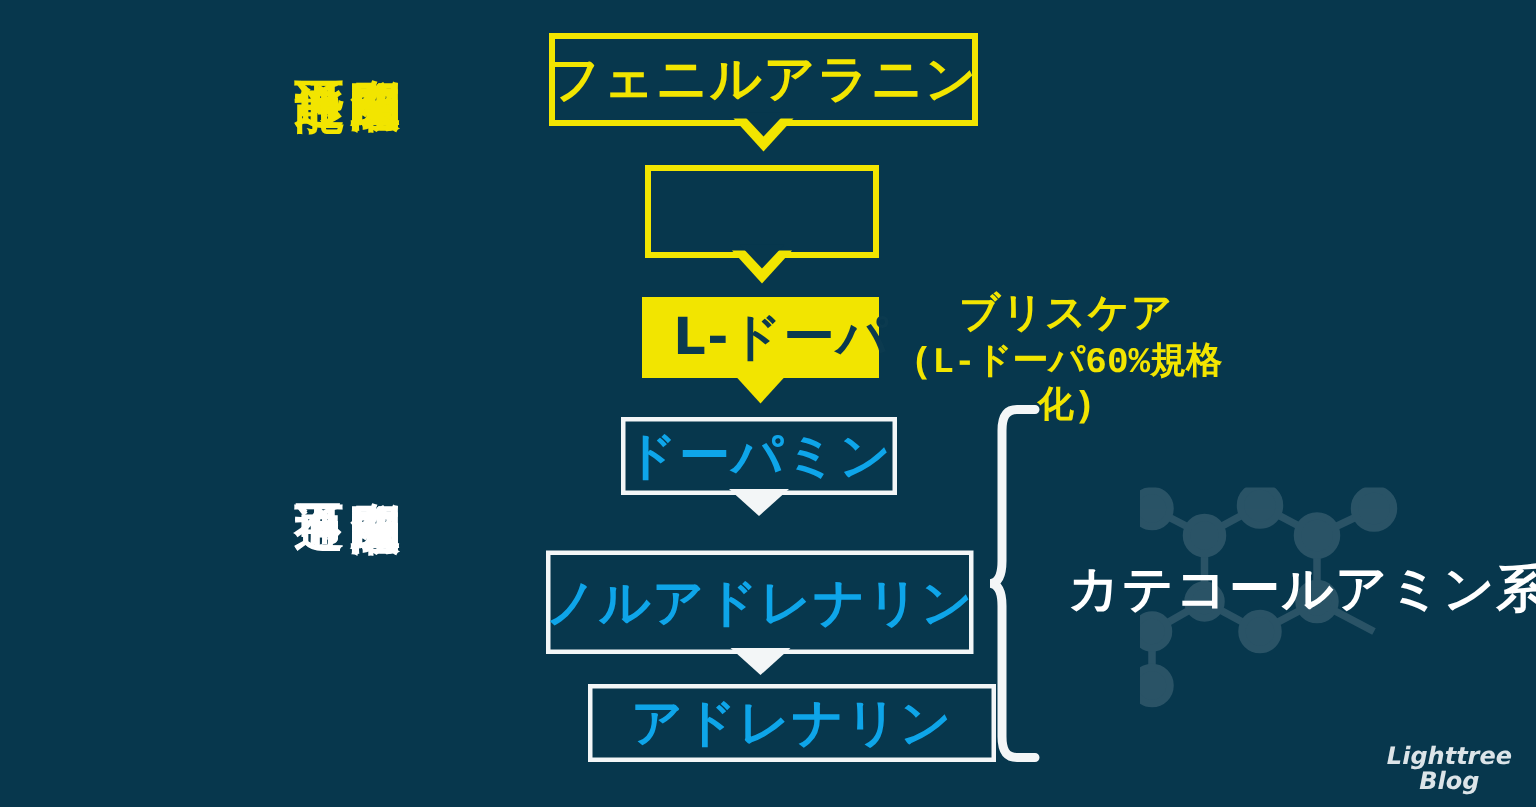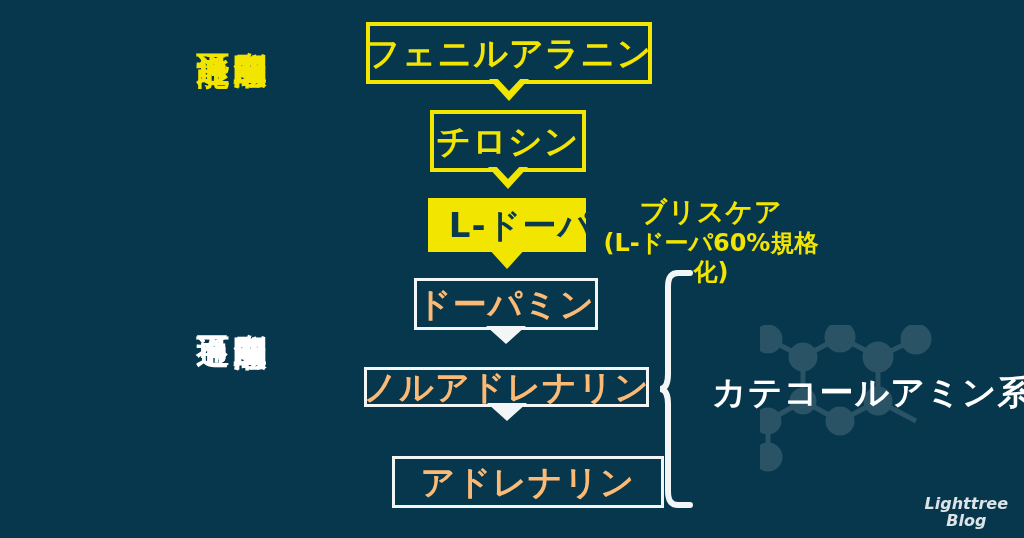--- a/index.html
+++ b/index.html
@@ -75,21 +75,21 @@
     border: 4px solid #f2e500;
     background: #f2e500;
     padding-left: 28px;
   }
   .node.solid-yellow .boxtext { color: #0b3a4f; }
   
   .node.outline-white {
     border: 3px solid #f3f6f7;
     background: transparent;
   }
-  .node.outline-white .boxtext { color: #fdba74; }
+  .node.outline-white .boxtext { color: #0ea5e9; }
 
   
   .notch {
     position: absolute;
     left: 50%;
     transform: translateX(-50%);
     width: 0;
     height: 0;
     border-left: 20px solid transparent;
     border-right: 20px solid transparent;
@@ -113,20 +113,21 @@
   }
 
   
   #annotation {
     position: absolute;
     left: 596px;
     top: 196px;
     width: 230px;
     text-align: center;
     color: #f2e500;
+    font-family: Liberation Mono, monospace;
   }
   #annotation .ann-title {
     font-size: 27px;
     font-weight: 700;
     letter-spacing: 1px;
     line-height: 1.15;
   }
   #annotation .ann-sub {
     font-size: 24px;
     font-weight: 700;
@@ -209,36 +210,35 @@
     <span class="vcol">通過不可</span>
   </div>
 
   <div class="node outline-yellow" style="left:366px; top:22px; width:286px; height:62px;">
     <span class="boxtext">フェニルアラニン</span>
     <span class="notch yellow"></span>
     <span class="notch-inner yellow"></span>
   </div>
 
   <div class="node outline-yellow" style="left:430px; top:110px; width:156px; height:62px;">
-    <span class="boxtext">チロシン</span>
     <span class="notch yellow"></span>
     <span class="notch-inner yellow"></span>
   </div>
 
   <div class="node solid-yellow" style="left:428px; top:198px; width:158px; height:54px;">
     <span class="boxtext">L-ドーパ</span>
     <span class="notch yellow"></span>
   </div>
 
   <div class="node outline-white" style="left:414px; top:278px; width:184px; height:52px;">
     <span class="boxtext">ドーパミン</span>
     <span class="notch white"></span>
   </div>
 
-  <div class="node outline-white" style="left:364px; top:367px; width:285px; height:40px;">
+  <div class="node outline-white" style="left:364px; top:367px; width:285px; height:69px;">
     <span class="boxtext">ノルアドレナリン</span>
     <span class="notch white"></span>
   </div>
 
   <div class="node outline-white" style="left:392px; top:456px; width:272px; height:52px;">
     <span class="boxtext">アドレナリン</span>
   </div>
 
   <div id="annotation">
     <div class="ann-title">ブリスケア</div>

